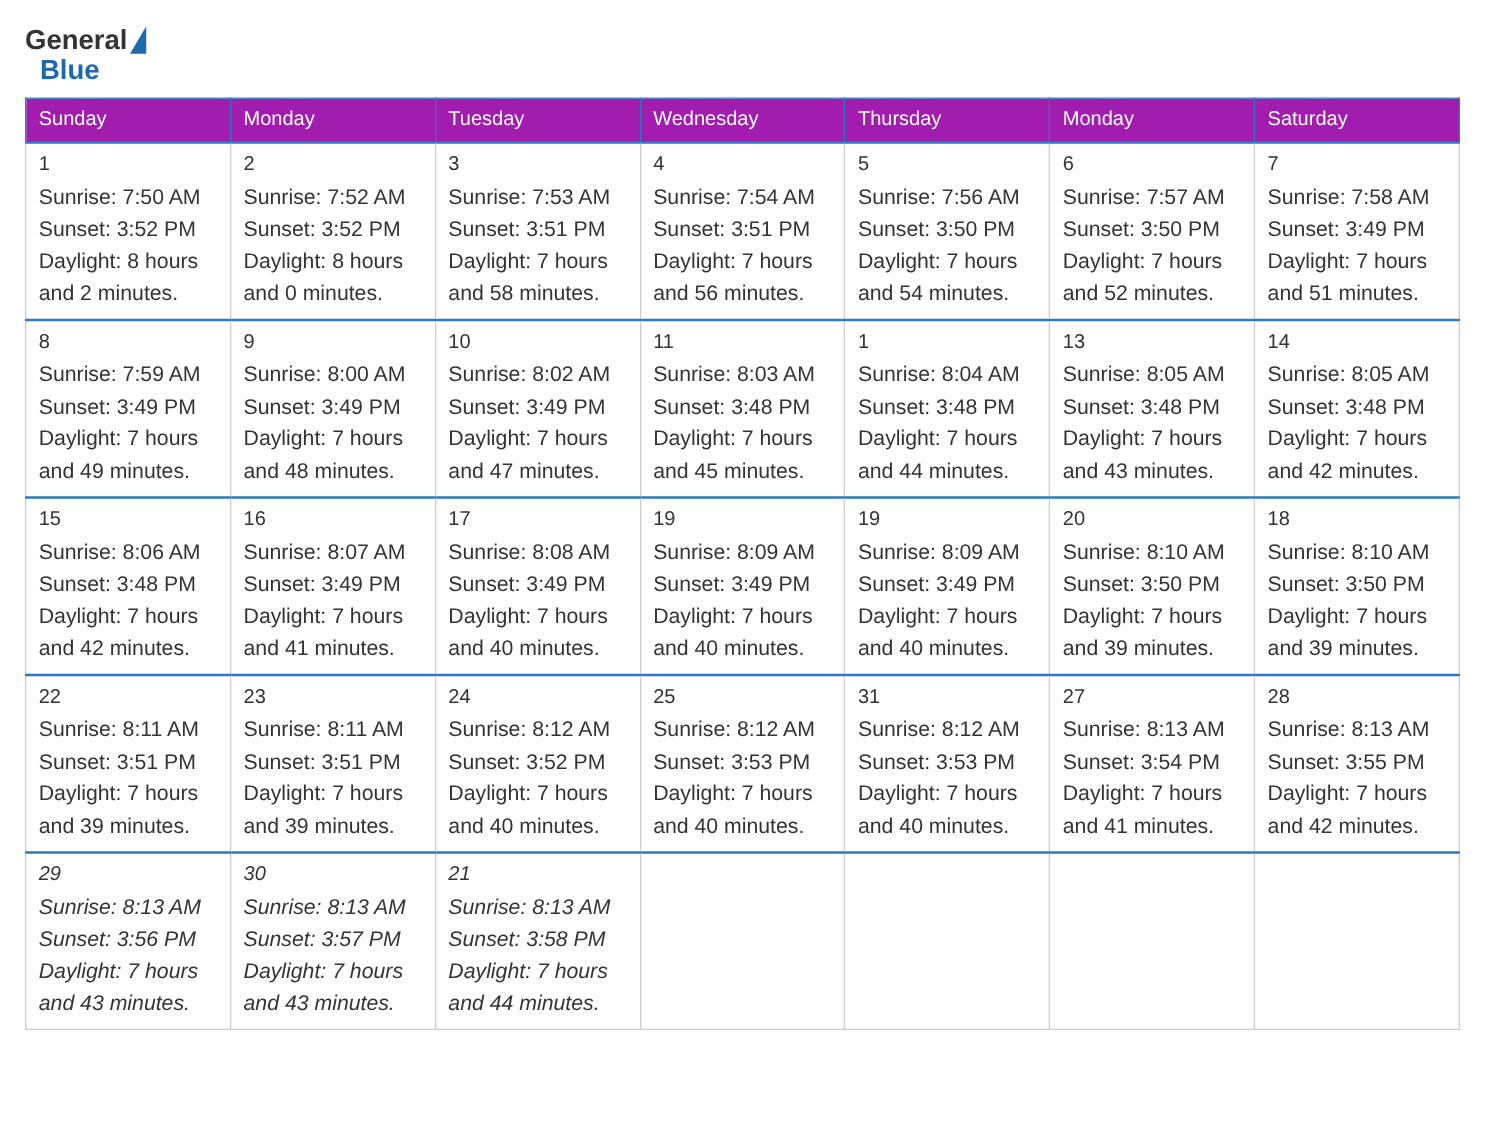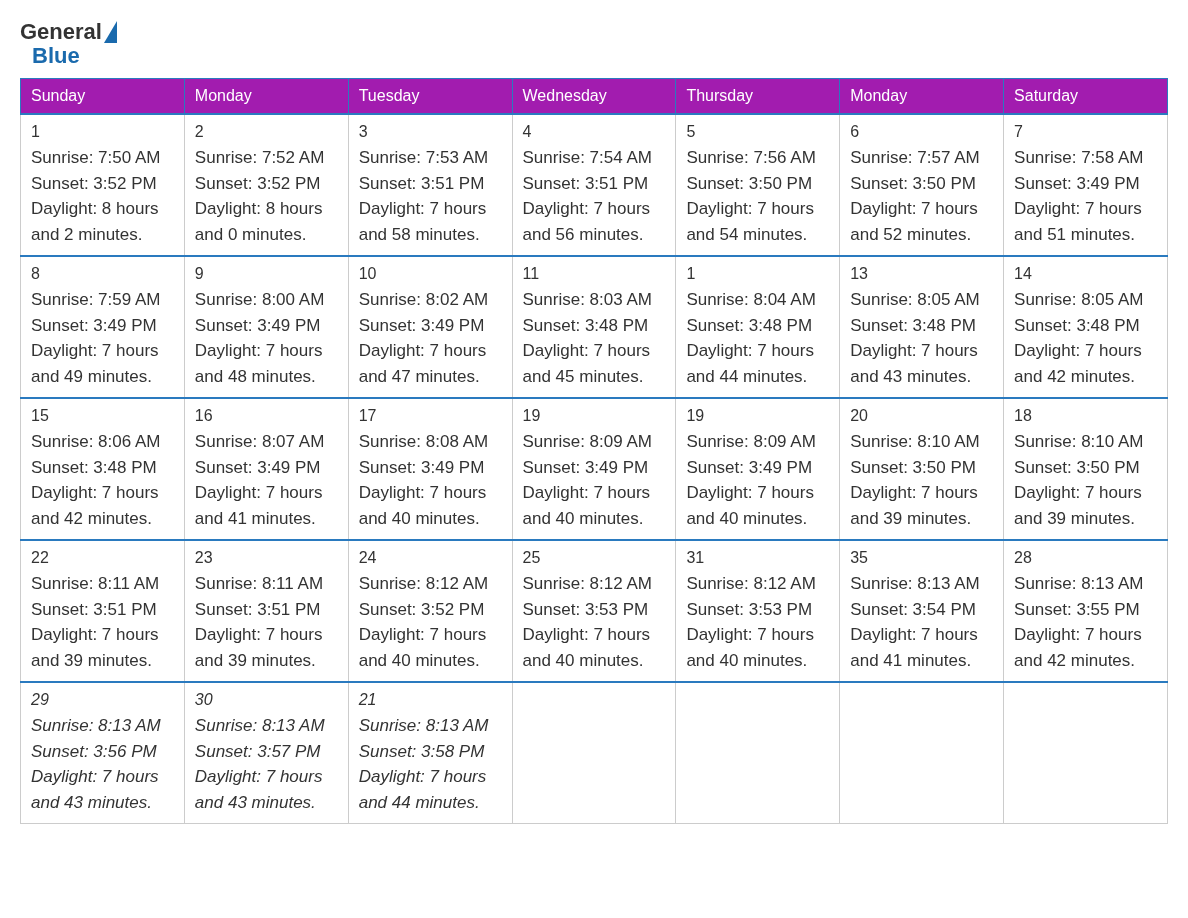--- a/index.html
+++ b/index.html
@@ -220,21 +220,21 @@
         </td>
         <td>
           <span class="day-number">25</span>
           <div class="day-info">Sunrise: 8:12 AM<br>Sunset: 3:53 PM<br>Daylight: 7 hours<br>and 40 minutes.</div>
         </td>
         <td>
           <span class="day-number">31</span>
           <div class="day-info">Sunrise: 8:12 AM<br>Sunset: 3:53 PM<br>Daylight: 7 hours<br>and 40 minutes.</div>
         </td>
         <td>
-          <span class="day-number">35</span>
+          <span class="day-number">27</span>
           <div class="day-info">Sunrise: 8:13 AM<br>Sunset: 3:54 PM<br>Daylight: 7 hours<br>and 41 minutes.</div>
         </td>
         <td>
           <span class="day-number">28</span>
           <div class="day-info">Sunrise: 8:13 AM<br>Sunset: 3:55 PM<br>Daylight: 7 hours<br>and 42 minutes.</div>
         </td>
       </tr>
       <tr>
         <td>
           <span class="day-number">29</span>

